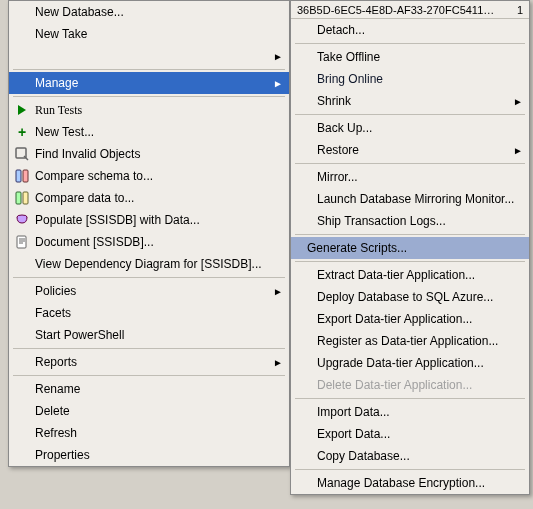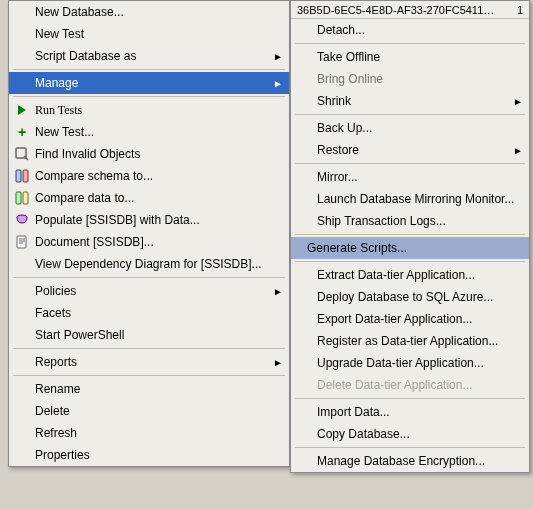--- a/index.html
+++ b/index.html
@@ -115,24 +115,23 @@
 </head>
 <body>
 
 <div class="menu-container">
 
   <div class="left-menu">
     <div class="menu-item">
       <span class="menu-item-label">New Database...</span>
     </div>
     <div class="menu-item">
-      <span class="menu-item-label">New Test</span>
-    </div>
-    <div class="menu-item">
-      <span class="menu-item-label">Script Database as</span>
+      <span class="menu-item-label">New Take</span>
+    </div>
+    <div class="menu-item">
       <span class="arrow">►</span>
     </div>
     <div class="menu-separator"></div>
     <div class="menu-item highlighted" style="background:#316ac5;color:#fff;">
       <span class="menu-item-label">Manage</span>
       <span class="arrow">►</span>
     </div>
     <div class="menu-separator"></div>
     <div class="menu-item" style="padding-left:26px;font-family:Liberation Serif, serif;">
       <span class="icon">
@@ -231,21 +230,21 @@
       <span style="margin-left:4px;">1</span>
     </div>
 
     <div class="menu-item">
       <span class="menu-item-label">Detach...</span>
     </div>
     <div class="menu-separator"></div>
     <div class="menu-item">
       <span class="menu-item-label">Take Offline</span>
     </div>
-    <div class="menu-item disabled" style="color:#737373;">
+    <div class="menu-item disabled" style="color:#0f172a;">
       <span class="menu-item-label">Bring Online</span>
     </div>
     <div class="menu-item">
       <span class="menu-item-label">Shrink</span>
       <span class="arrow">►</span>
     </div>
     <div class="menu-separator"></div>
     <div class="menu-item">
       <span class="menu-item-label">Back Up...</span>
     </div>
@@ -284,20 +283,23 @@
       <span class="menu-item-label">Upgrade Data-tier Application...</span>
     </div>
     <div class="menu-item disabled" style="color:#a0a0a0;">
       <span class="menu-item-label">Delete Data-tier Application...</span>
     </div>
     <div class="menu-separator"></div>
     <div class="menu-item">
       <span class="menu-item-label">Import Data...</span>
     </div>
     <div class="menu-item">
+      <span class="menu-item-label">Export Data...</span>
+    </div>
+    <div class="menu-item">
       <span class="menu-item-label">Copy Database...</span>
     </div>
     <div class="menu-separator"></div>
     <div class="menu-item">
       <span class="menu-item-label">Manage Database Encryption...</span>
     </div>
   </div>
 
 </div>
 

